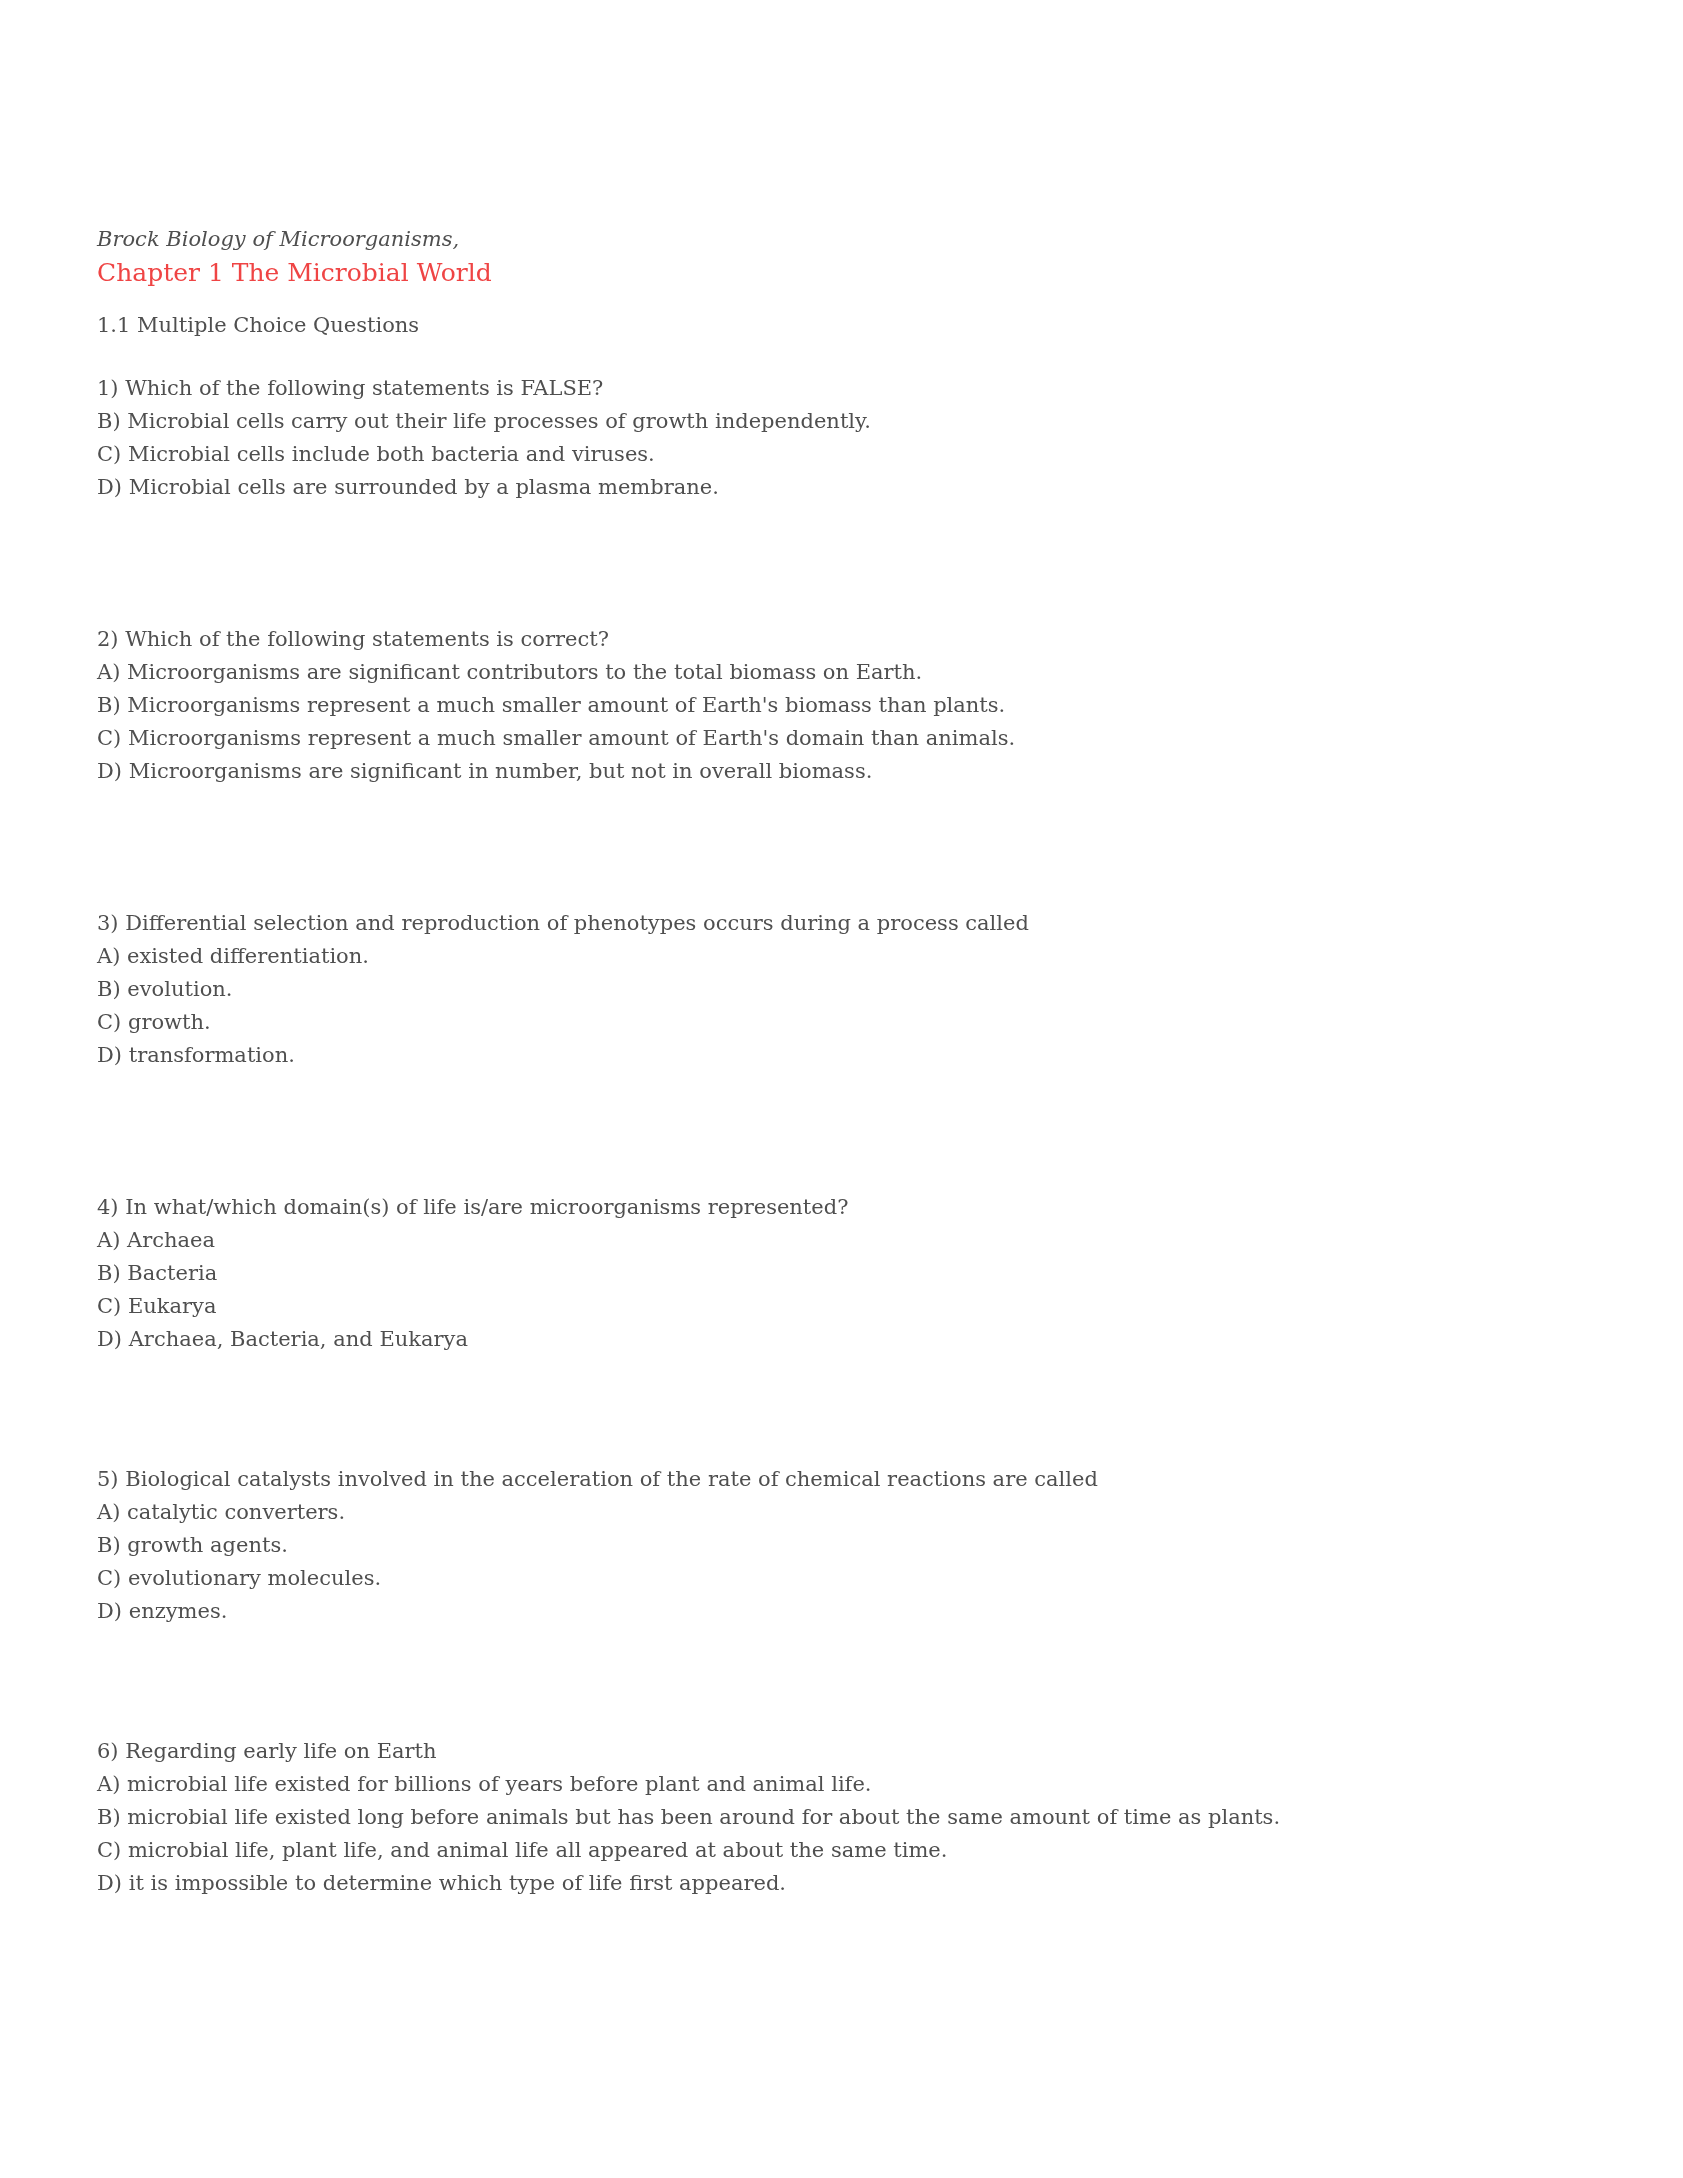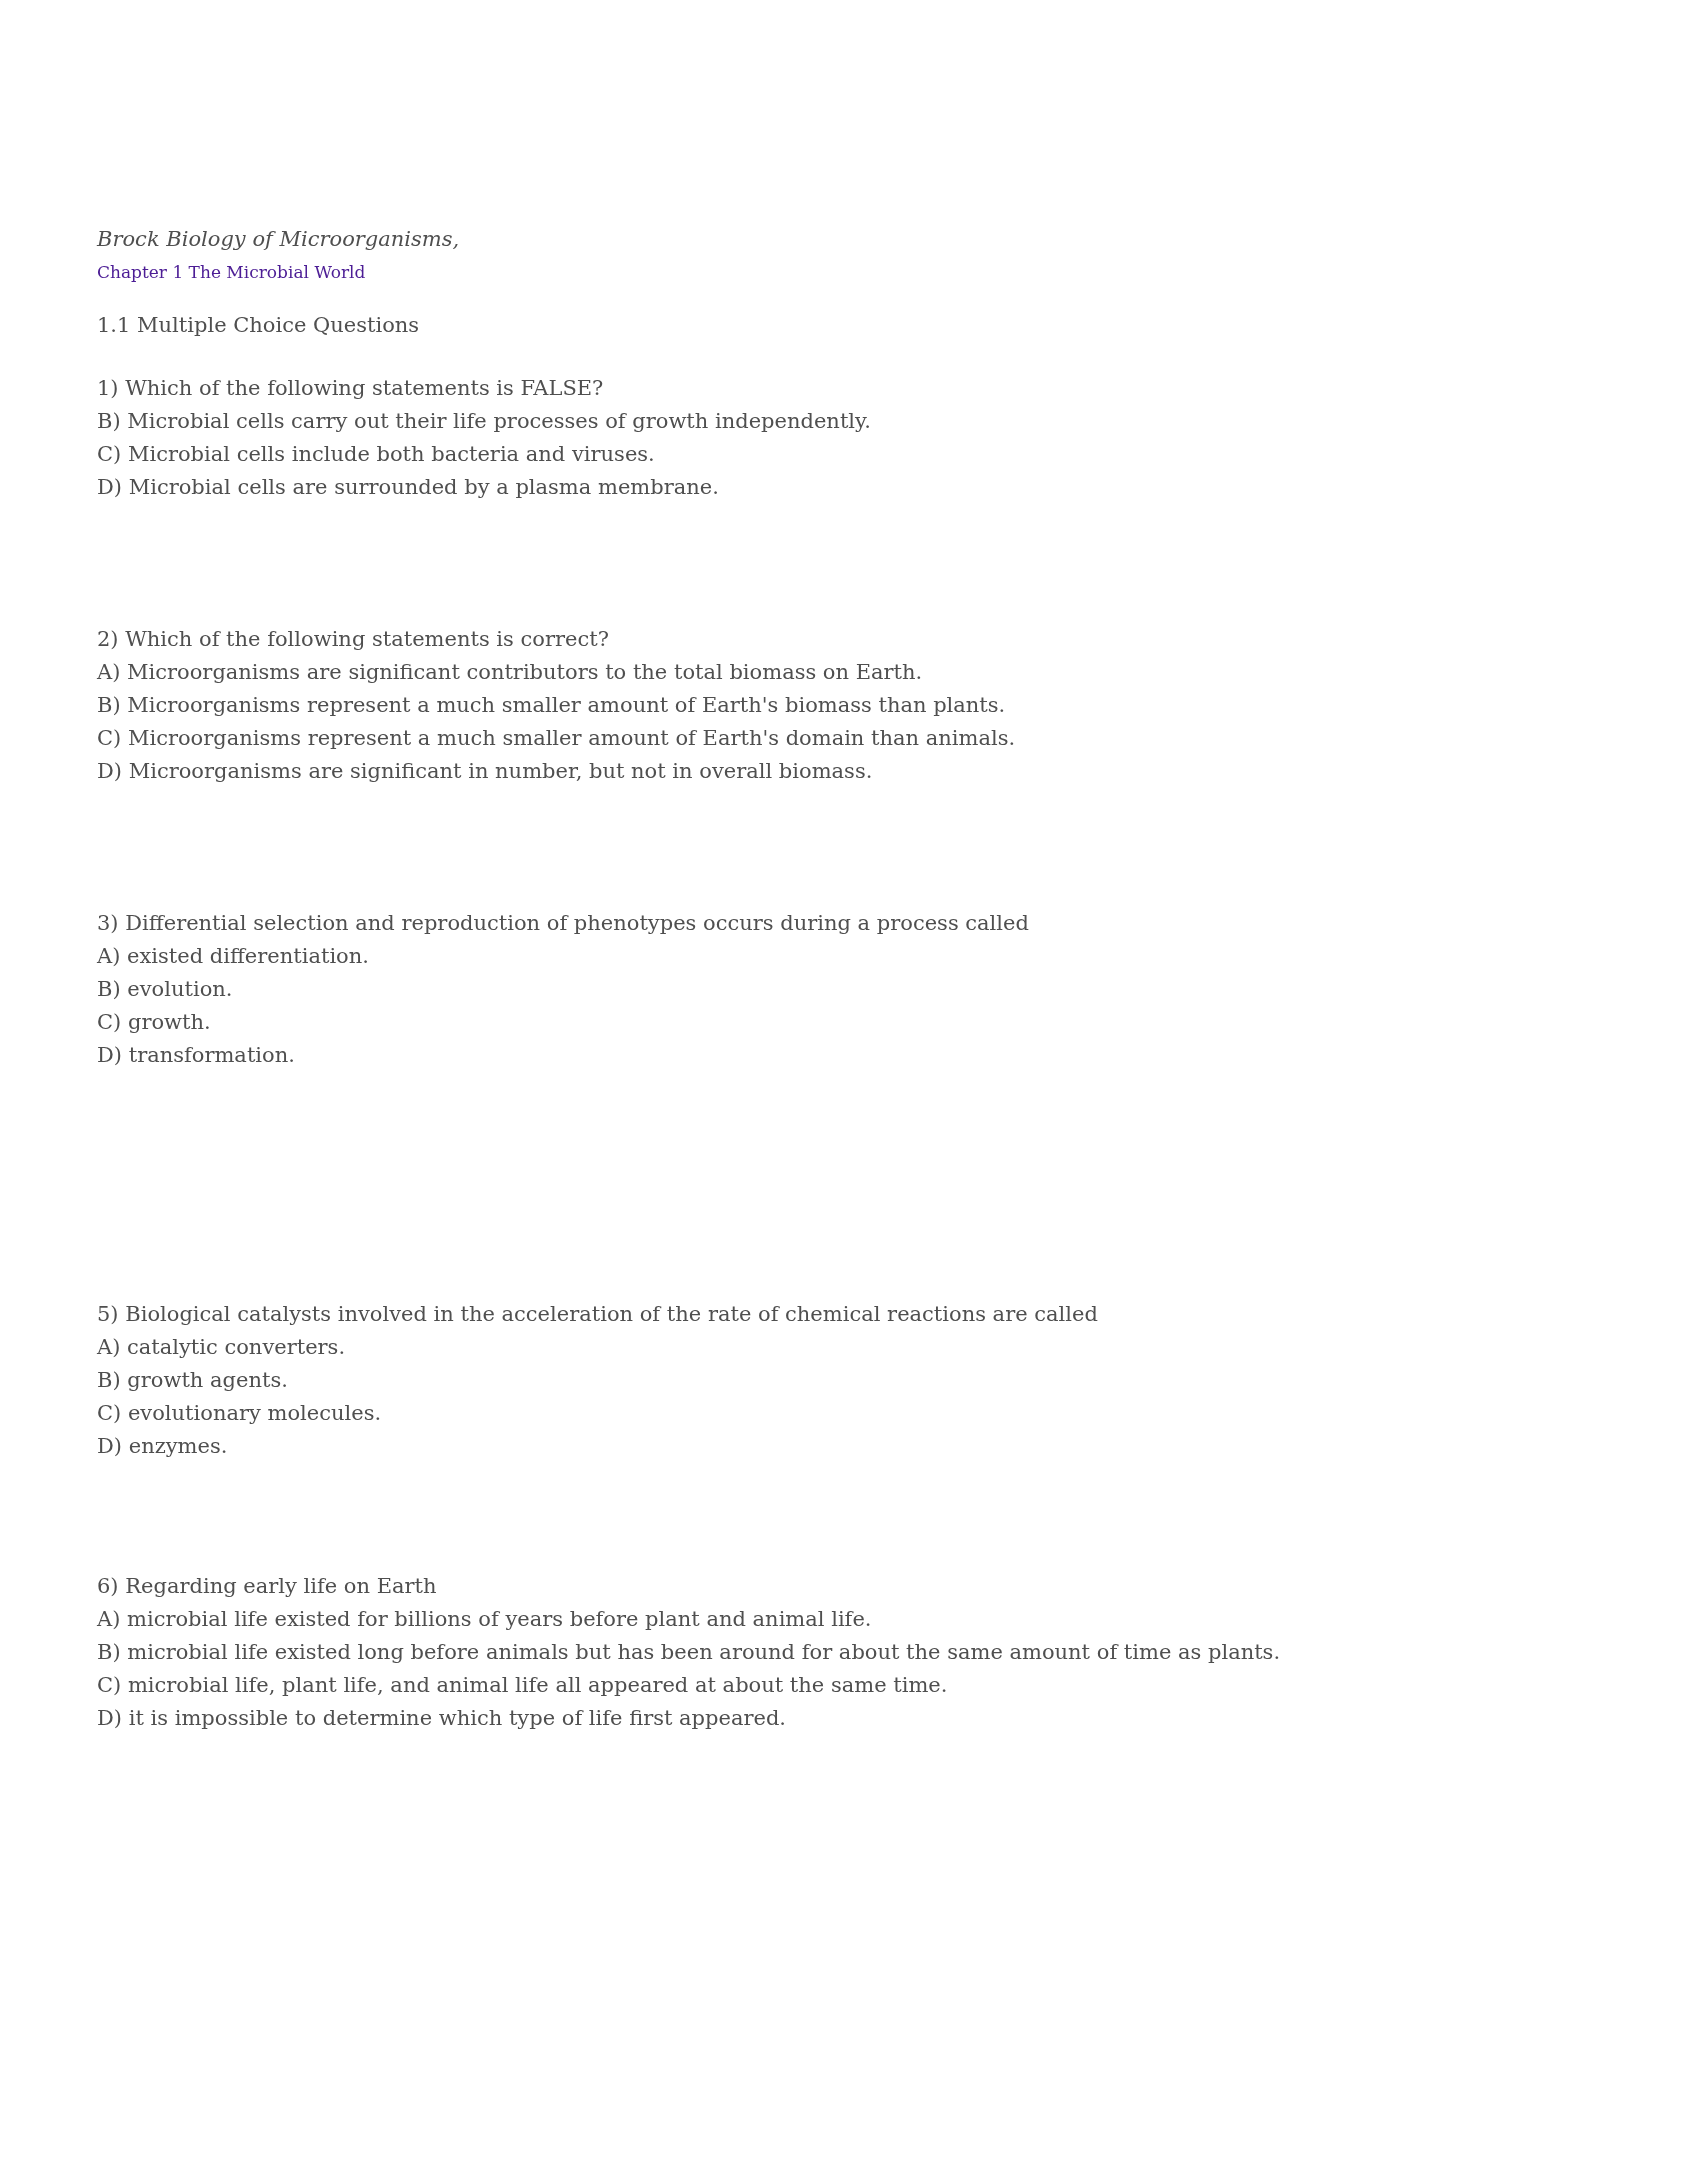--- a/index.html
+++ b/index.html
@@ -28,23 +28,23 @@
     top: 223px;
     width: 1465px;
   }
   .doc-title-italic {
     font-style: italic;
     font-size: 21px;
     line-height: 33px;
     color: #4f4f4f;
   }
   .doc-subtitle {
-    font-size: 17px;
+    font-size: 25px;
     line-height: 33px;
-    color: #4c1d95;
+    color: #ef4444;
   }
   .section-heading {
     font-size: 21px;
     line-height: 33px;
     color: #4f4f4f;
     margin-top: 20px;
   }
   .question-block {
     margin-top: 30px;
   }
@@ -98,20 +98,27 @@
     <div>
       <div class="q-stem">3) Differential selection and reproduction of phenotypes occurs during a process called</div>
       <div class="q-choice">A) existed differentiation.</div>
       <div class="q-choice">B) evolution.</div>
       <div class="q-choice">C) growth.</div>
       <div class="q-choice">D) transformation.</div>
     </div>
 
     <div class="gap-lg"></div>
 
+    <div>
+      <div class="q-stem">4) In what/which domain(s) of life is/are microorganisms represented?</div>
+      <div class="q-choice">A) Archaea</div>
+      <div class="q-choice">B) Bacteria</div>
+      <div class="q-choice">C) Eukarya</div>
+      <div class="q-choice">D) Archaea, Bacteria, and Eukarya</div>
+    </div>
 
     <div class="gap-md"></div>
 
     <div>
       <div class="q-stem">5) Biological catalysts involved in the acceleration of the rate of chemical reactions are called</div>
       <div class="q-choice">A) catalytic converters.</div>
       <div class="q-choice">B) growth agents.</div>
       <div class="q-choice">C) evolutionary molecules.</div>
       <div class="q-choice">D) enzymes.</div>
     </div>

